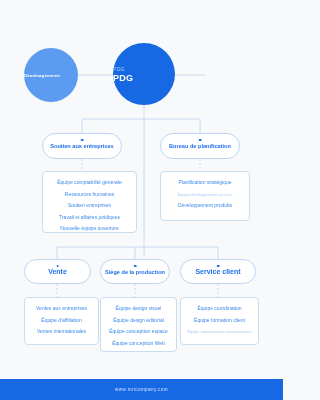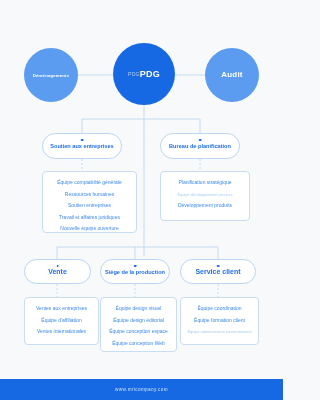--- a/index.html
+++ b/index.html
@@ -91,21 +91,22 @@
     left: 0; top: 0;
     width: 283px; height: 400px;
     pointer-events: none;
   }
 
   
   .circle {
     position: absolute;
     border-radius: 50%;
     display: flex;
-    align-items: center;
+    flex-direction: column;
+    align-items: flex-start;
     justify-content: center;
     color: #ffffff;
     text-align: center;
   }
 
   .circle-left {
     left: 24px; top: 48px;
     width: 54px; height: 54px;
     background: #5b9bf0;
   }
@@ -274,23 +275,20 @@
 
   <div class="circle circle-left">
     <span class="circle-main-sm">Déménagements</span>
   </div>
 
   <div class="circle circle-center">
     <span class="circle-sub">PDG</span>
     <span class="circle-main-lg">PDG</span>
   </div>
 
-  <div class="circle circle-right">
-    <span class="circle-main-md">Audit</span>
-  </div>
 
   <div class="pill pill-r2 pill-r2-a">
     <span class="dot"></span>
     <span class="pill-label">Soutien aux entreprises</span>
   </div>
 
   <div class="pill pill-r2 pill-r2-b">
     <span class="dot"></span>
     <span class="pill-label">Bureau de planification</span>
   </div>

